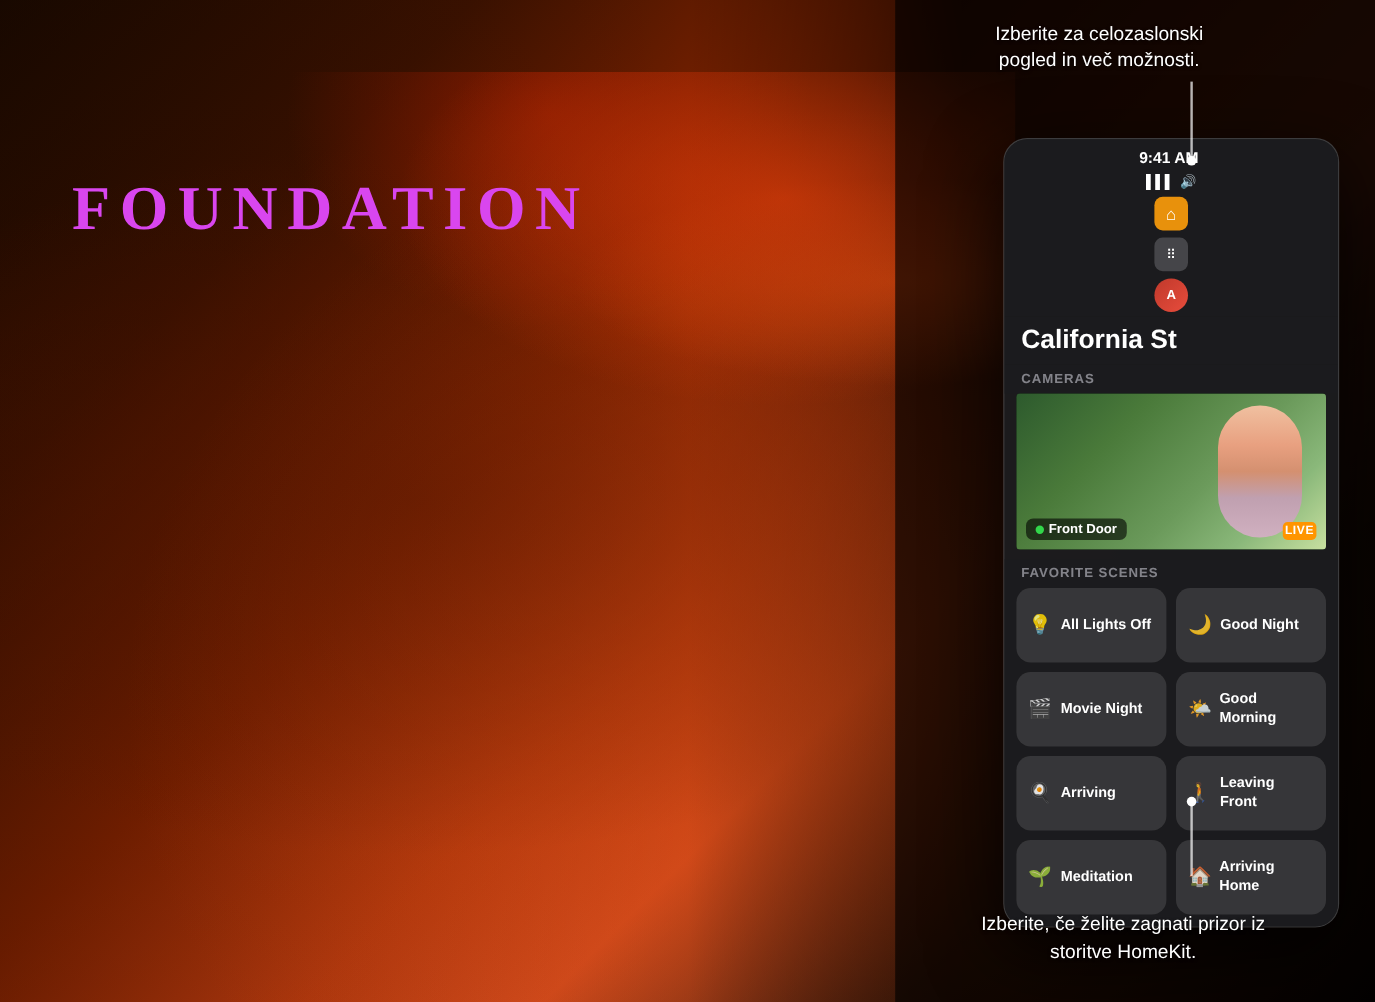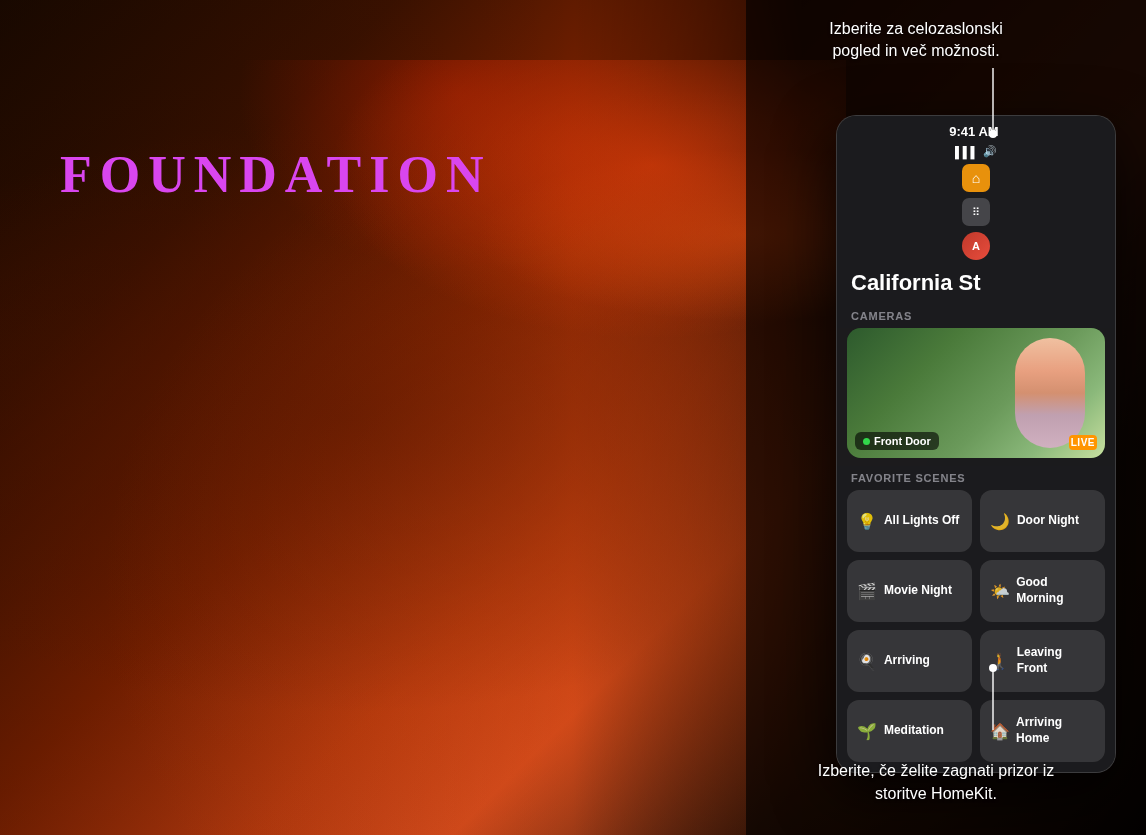--- a/index.html
+++ b/index.html
@@ -146,21 +146,21 @@
       font-size: 11px;
       font-weight: 600;
       letter-spacing: 0.8px;
       text-transform: uppercase;
       padding: 6px 14px 6px;
       background: rgba(28,28,30,0.97);
     }
 
     .camera-card {
       margin: 0 10px 8px;
-      border-radius: 14px;
+      border-radius: 3px;
       overflow: hidden;
       position: relative;
       height: 130px;
       background: #1a3a1a;
     }
     .camera-bg {
       position: absolute;
       inset: 0;
       background: linear-gradient(135deg, #2d5a2d 0%, #4a7a3a 30%, #6b9a5b 60%, #8ab87a 80%, #c8e0a0 100%);
     }
@@ -382,21 +382,21 @@
     <div class="scene-btn">
       <div class="scene-row">
         <span class="scene-icon">💡</span>
         <span class="scene-name">All Lights Off</span>
       </div>
     </div>
 
     <div class="scene-btn">
       <div class="scene-row">
         <span class="scene-icon">🌙</span>
-        <span class="scene-name">Door Night</span>
+        <span class="scene-name">Good Night</span>
       </div>
     </div>
 
     <div class="scene-btn">
       <div class="scene-row">
         <span class="scene-icon">🎬</span>
         <span class="scene-name">Movie Night</span>
       </div>
     </div>
 

